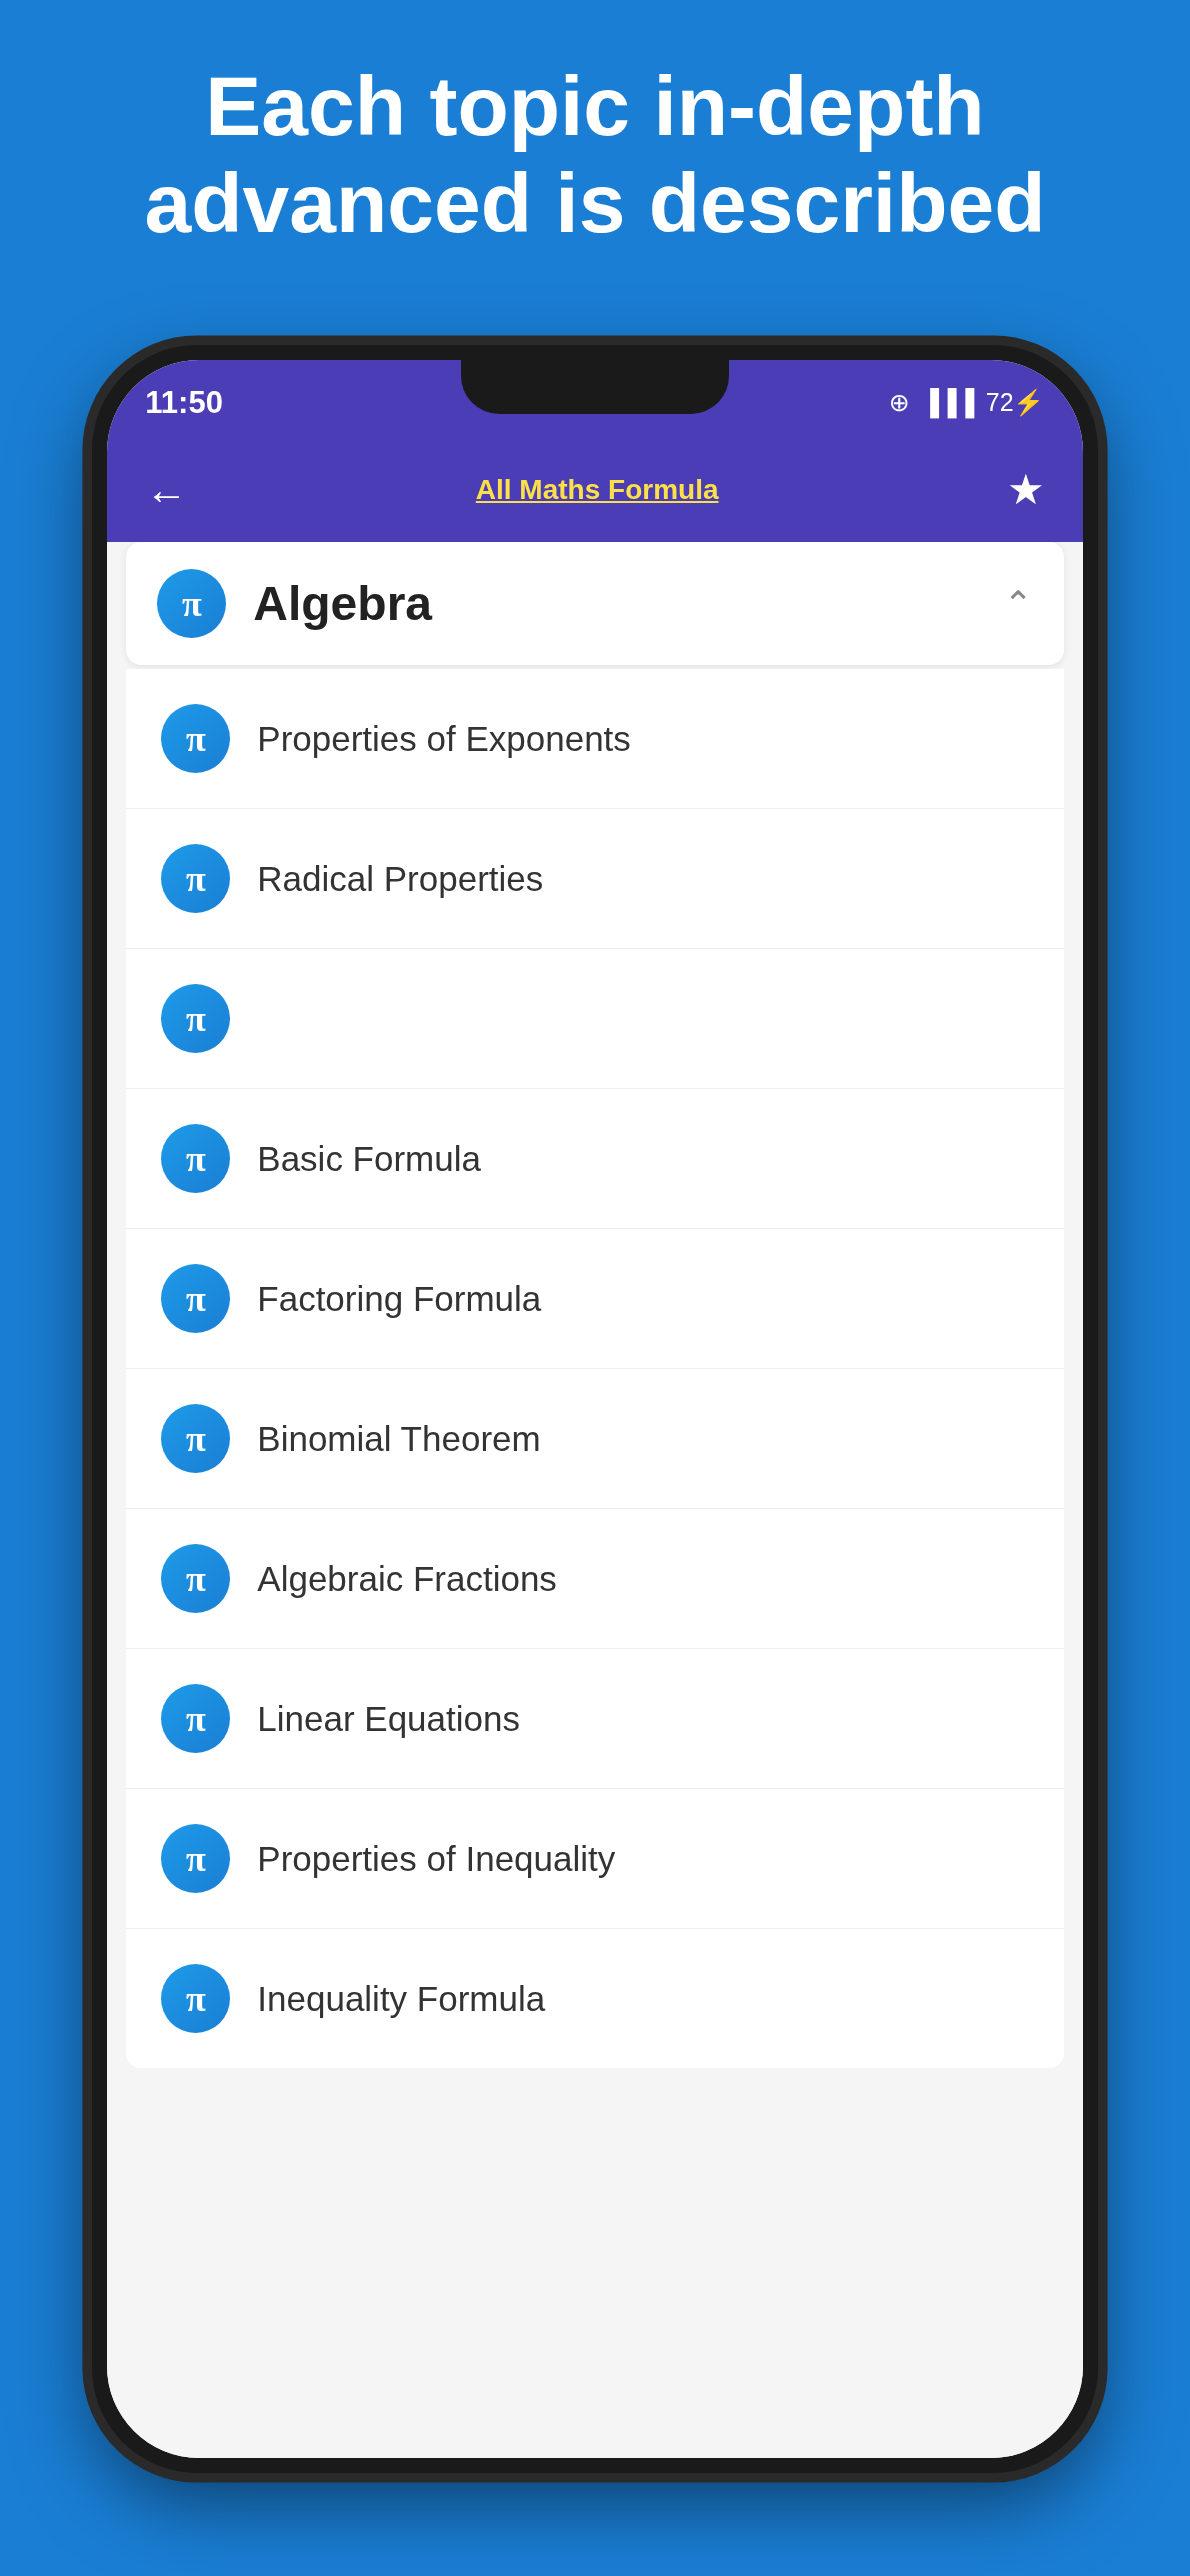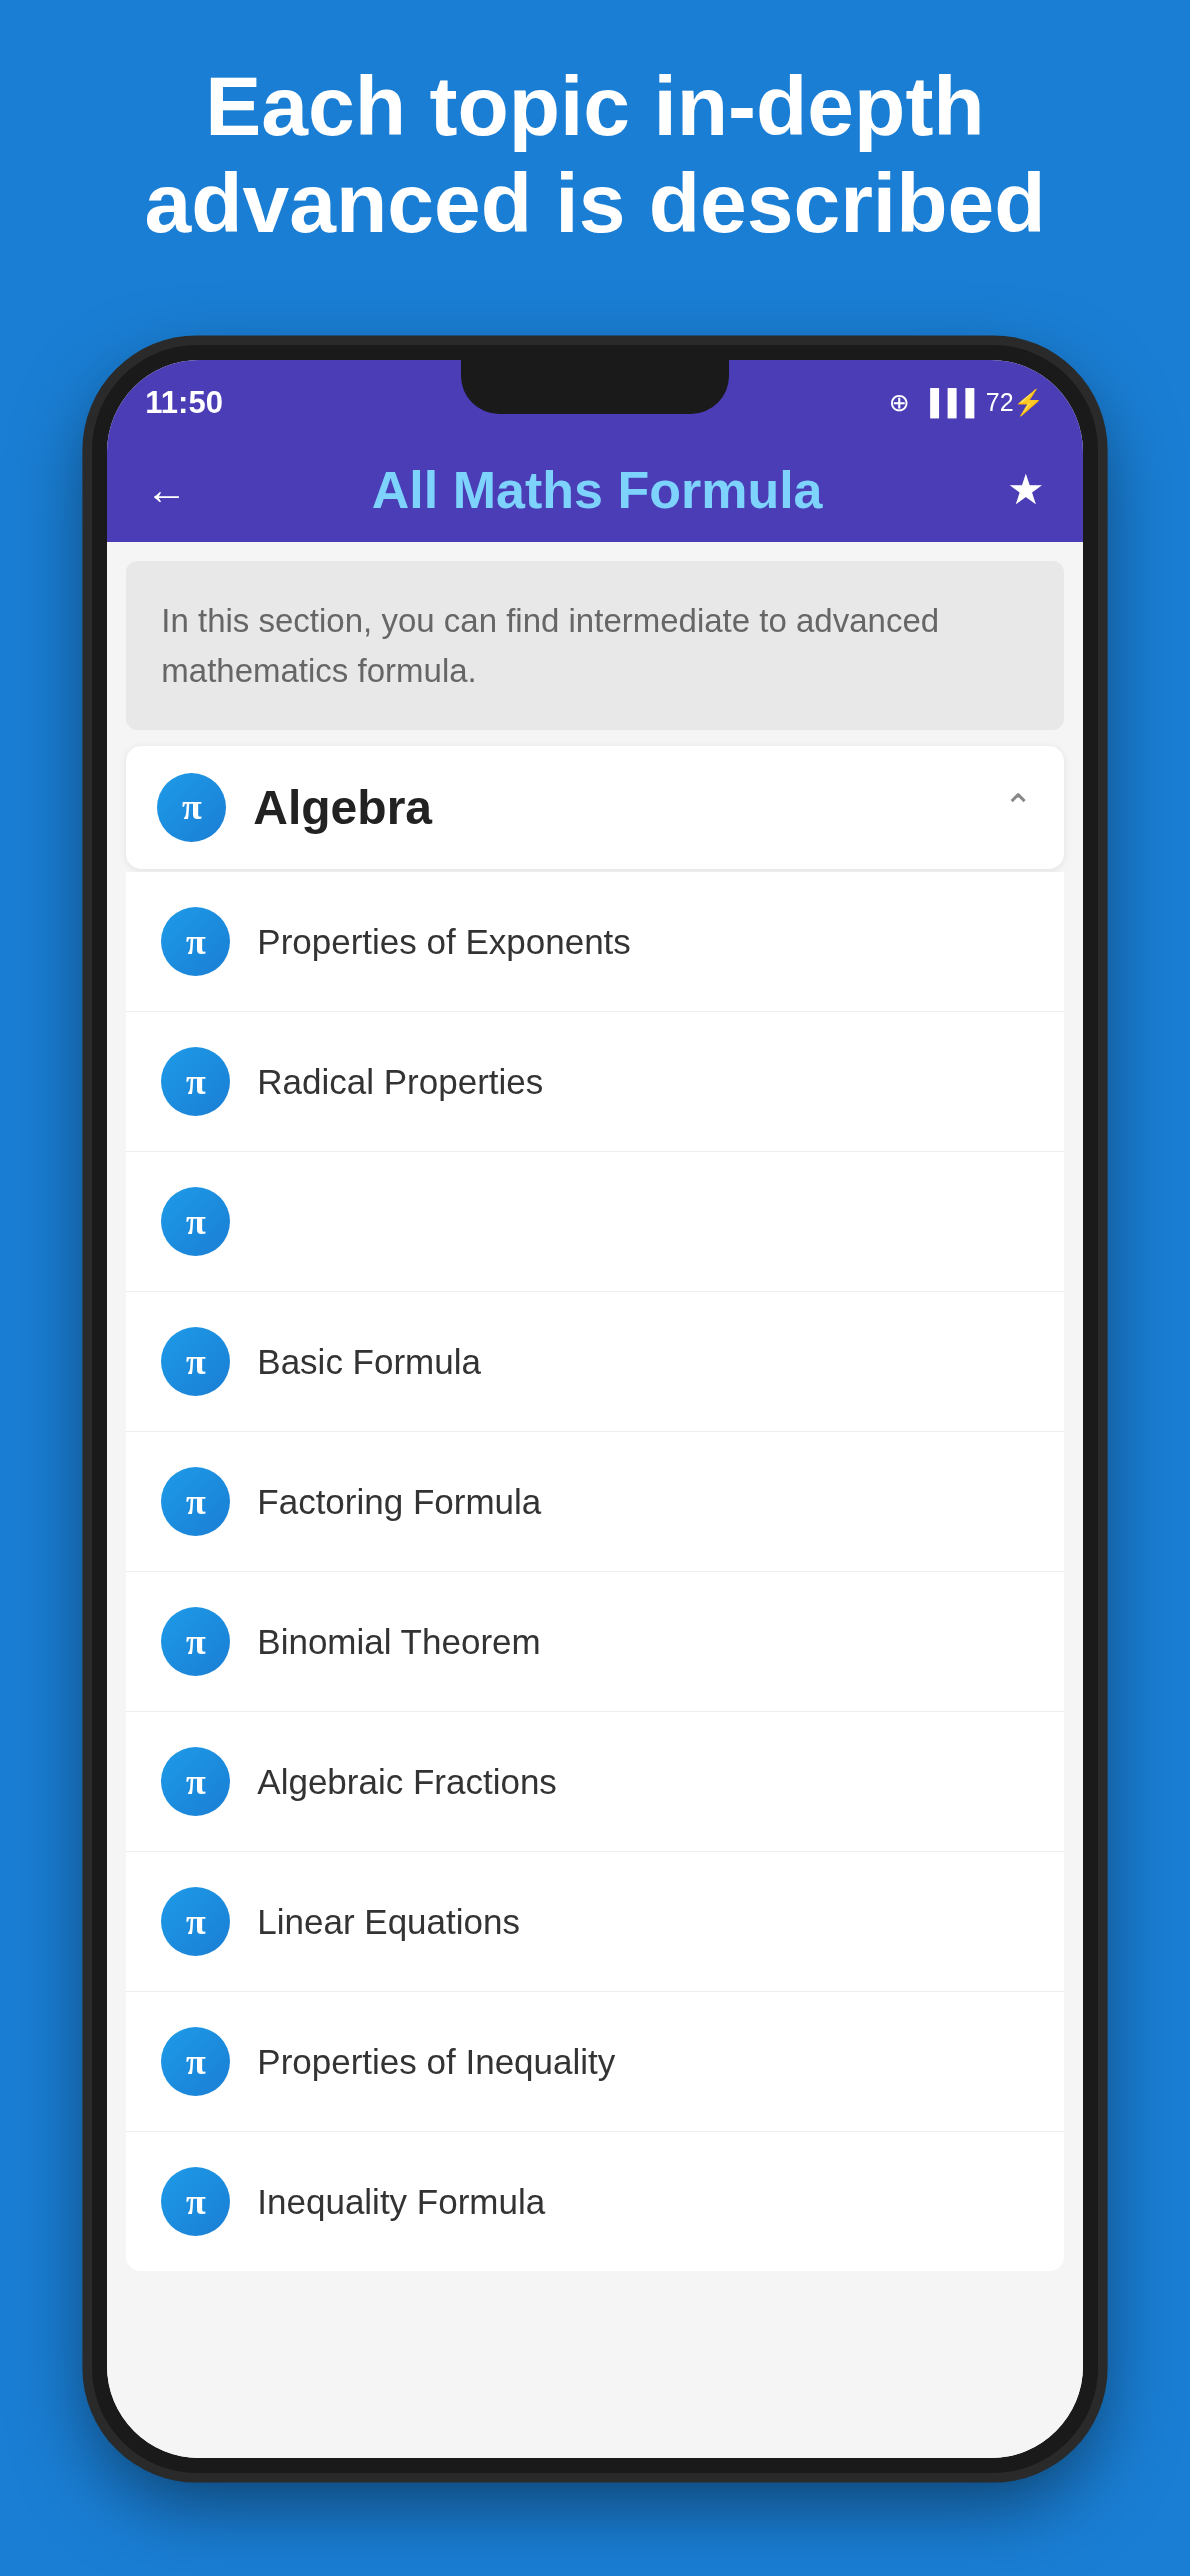--- a/index.html
+++ b/index.html
@@ -113,23 +113,24 @@
       height: 105px;
       background: #4a3db5;
       display: flex;
       align-items: center;
       justify-content: space-between;
       padding: 0 38px;
       z-index: 40;
     }
 
     .app-bar-title {
-      color: #7dd3fc;
-      font-size: 52px;
-      font-weight: bold;
+      color: #fde047;
+      font-size: 28px;
+      font-weight: bold;
+      text-decoration: underline;
     }
 
     .app-bar-btn {
       background: none;
       border: none;
       color: white;
       font-size: 42px;
       cursor: pointer;
     }
 
@@ -256,23 +257,20 @@
     </div>
 
     <div class="app-bar">
       <button class="app-bar-btn">←</button>
       <span class="app-bar-title">All Maths Formula</span>
       <button class="app-bar-btn">★</button>
     </div>
 
     <div class="content-area">
 
-      <div class="description-box">
-        <span class="description-text">In this section, you can find intermediate to advanced mathematics formula.</span>
-      </div>
 
       <div class="category-card">
         <div class="category-left">
           <div class="pi-icon">
             <span class="pi-symbol">π</span>
           </div>
           <span class="category-title">Algebra</span>
         </div>
         <span class="chevron">⌃</span>
       </div>

